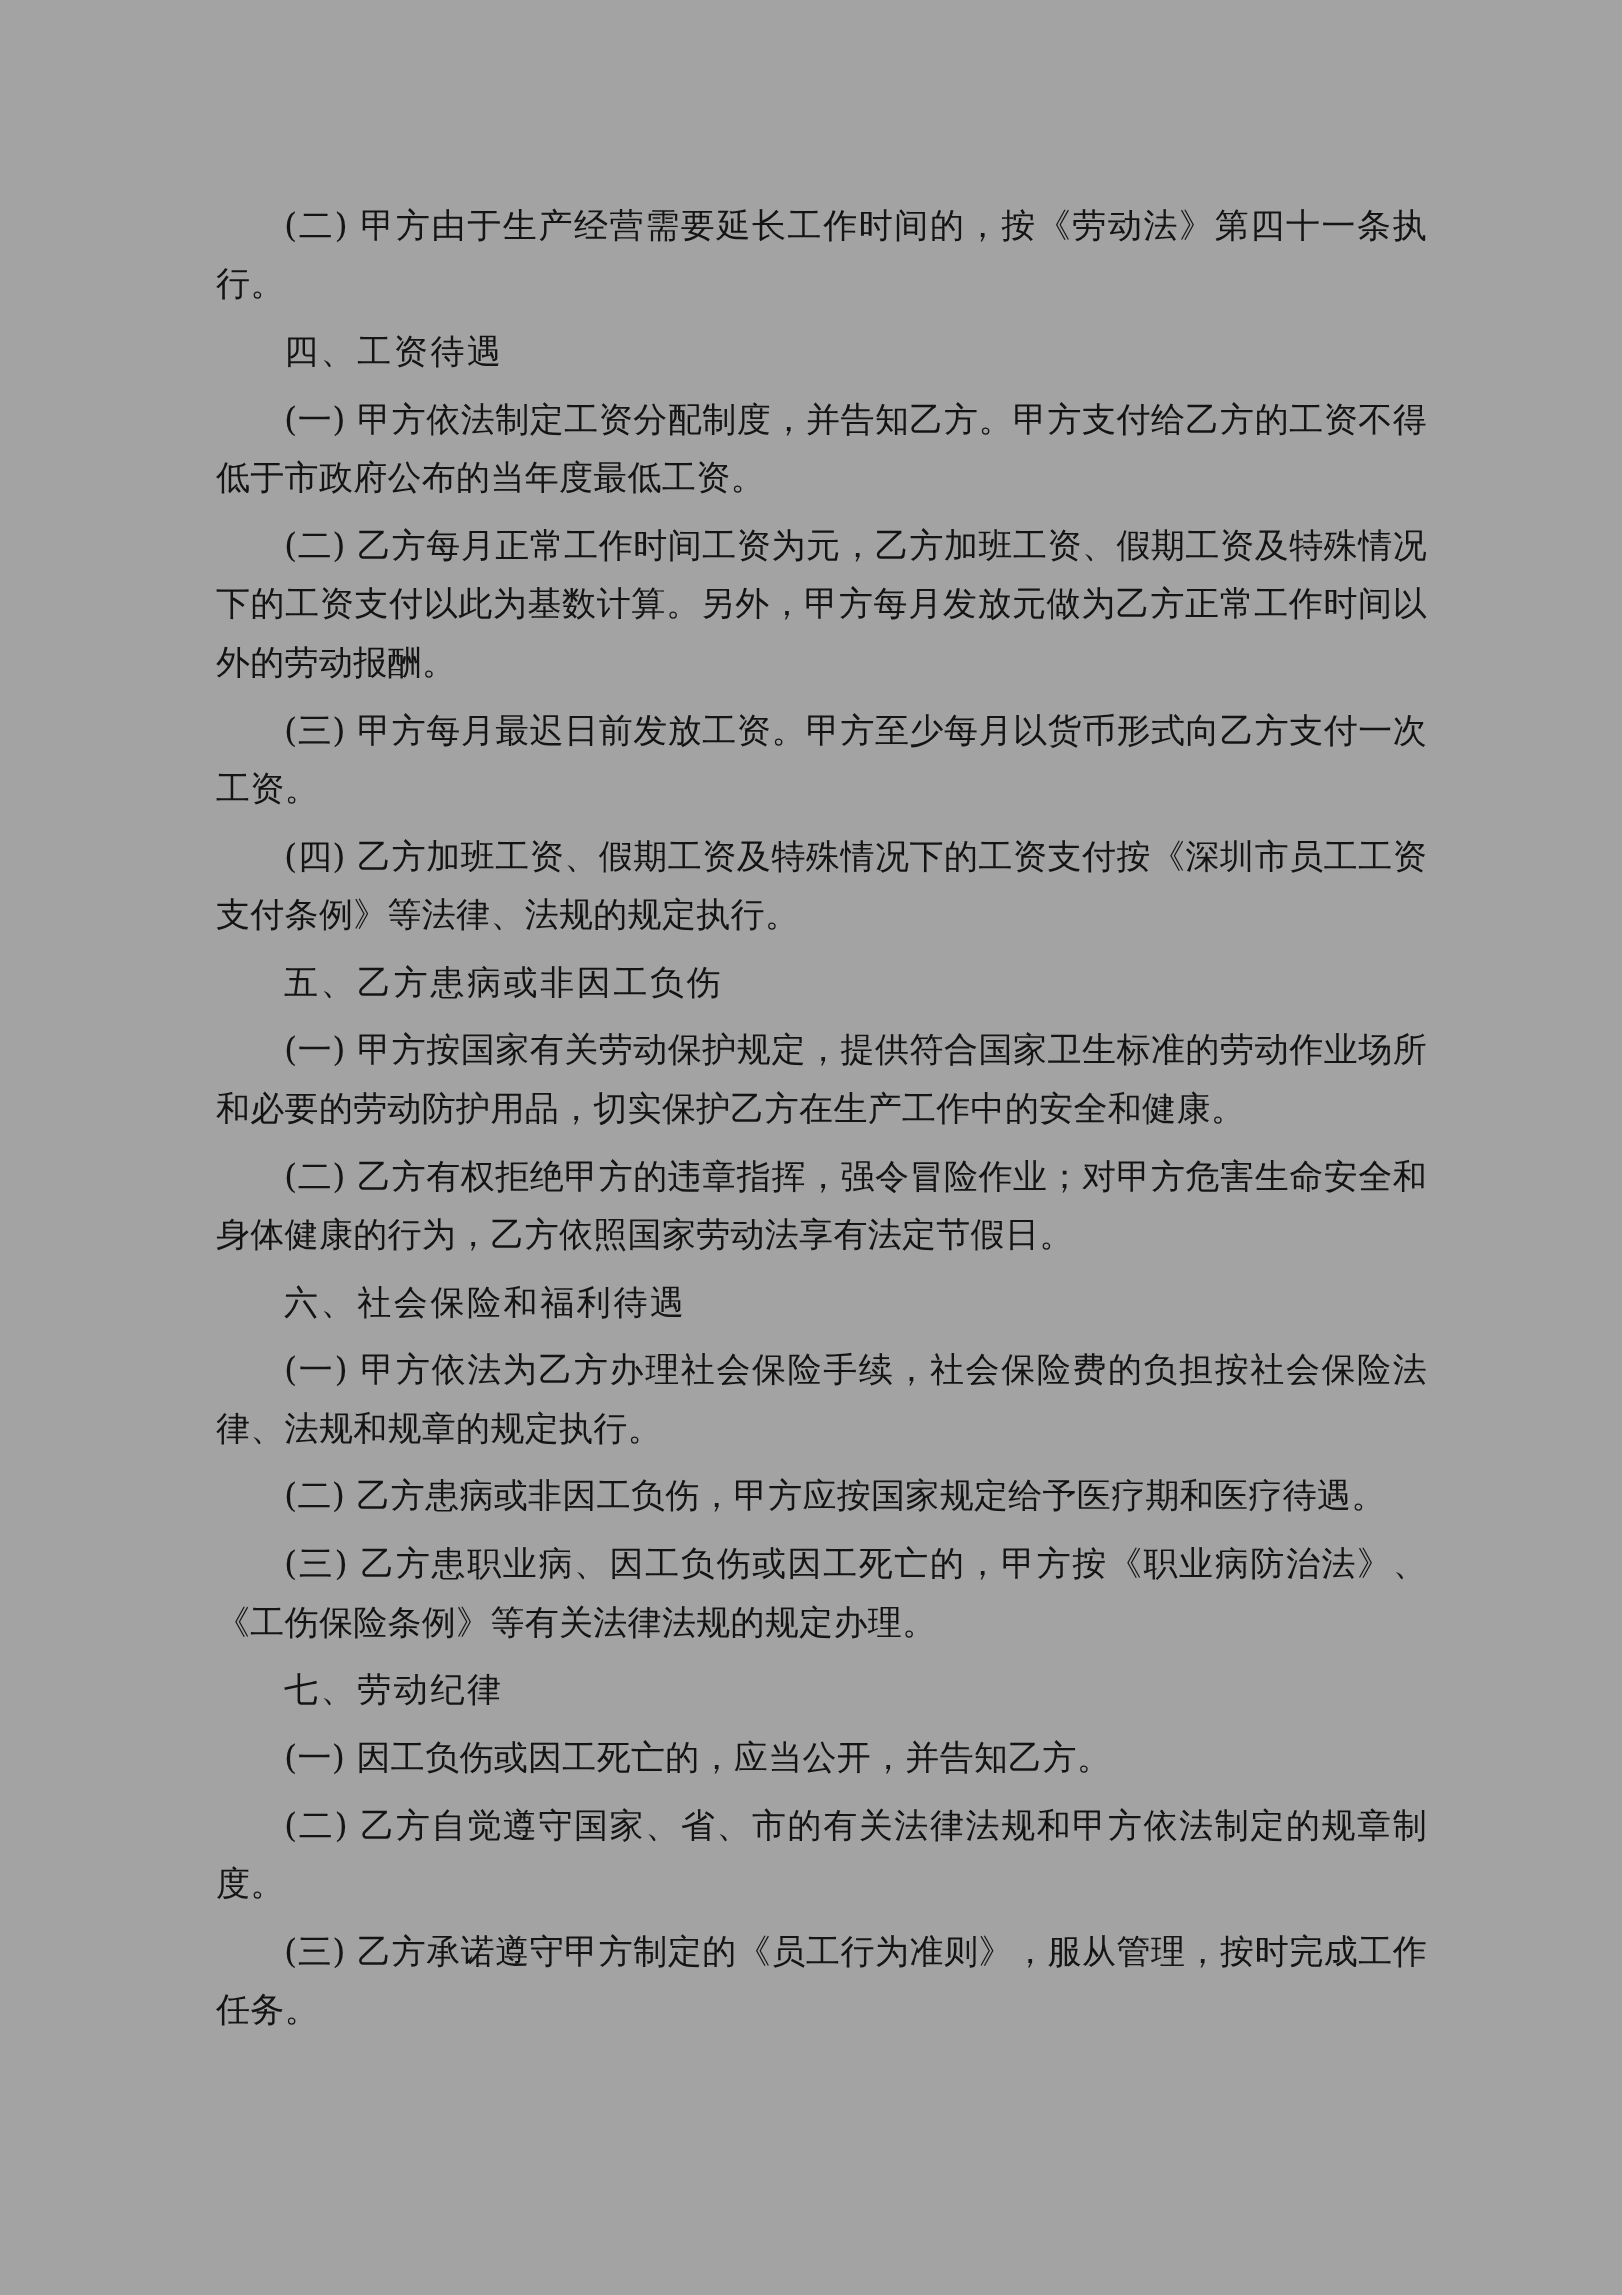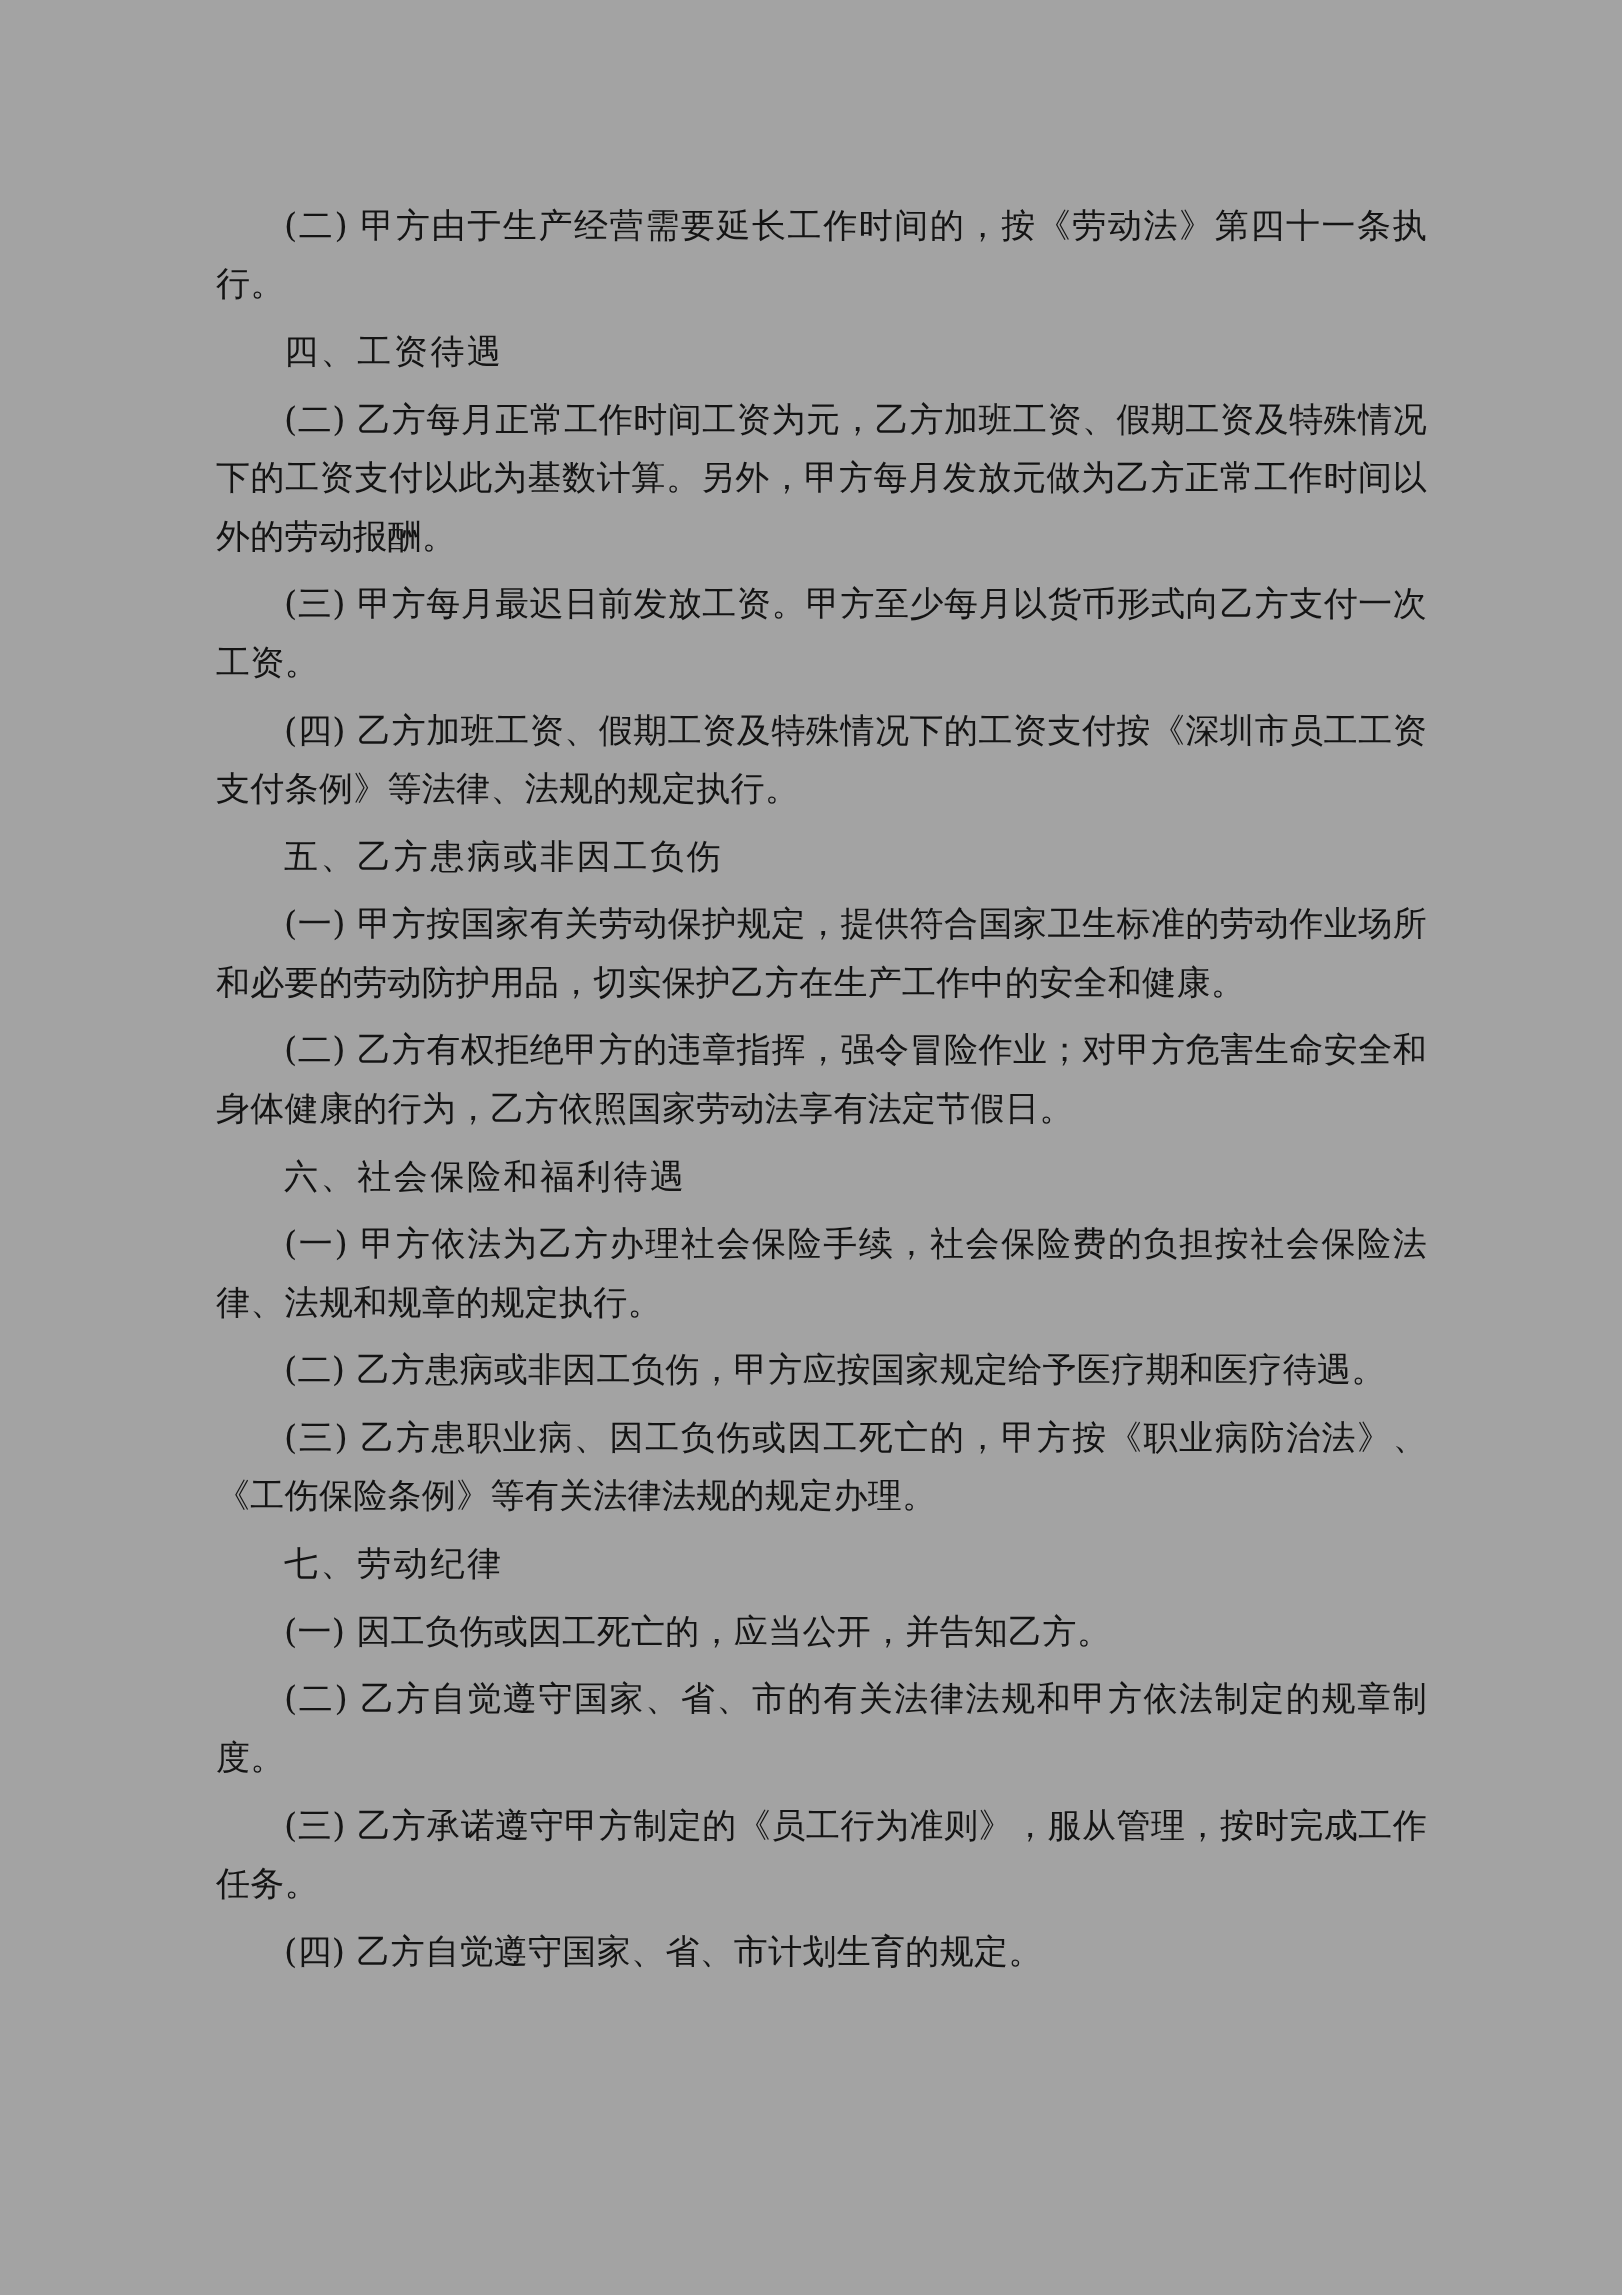--- a/index.html
+++ b/index.html
@@ -38,31 +38,31 @@
   }
 </style>
 </head>
 <body>
 
 <div class="page">
   <div class="doc-body">
 
     <p class="para">(二) 甲方由于生产经营需要延长工作时间的，按《劳动法》第四十一条执行。</p>
     <p class="heading">四、工资待遇</p>
+    <p class="para">(一) 甲方依法制定工资分配制度，并告知乙方。甲方支付给乙方的工资不得低于市政府公布的当年度最低工资。</p>
     <p class="para">(二) 乙方每月正常工作时间工资为元，乙方加班工资、假期工资及特殊情况下的工资支付以此为基数计算。另外，甲方每月发放元做为乙方正常工作时间以外的劳动报酬。</p>
     <p class="para">(三) 甲方每月最迟日前发放工资。甲方至少每月以货币形式向乙方支付一次工资。</p>
     <p class="para">(四) 乙方加班工资、假期工资及特殊情况下的工资支付按《深圳市员工工资支付条例》等法律、法规的规定执行。</p>
     <p class="heading">五、乙方患病或非因工负伤</p>
     <p class="para">(一) 甲方按国家有关劳动保护规定，提供符合国家卫生标准的劳动作业场所和必要的劳动防护用品，切实保护乙方在生产工作中的安全和健康。</p>
     <p class="para">(二) 乙方有权拒绝甲方的违章指挥，强令冒险作业；对甲方危害生命安全和身体健康的行为，乙方依照国家劳动法享有法定节假日。</p>
     <p class="heading">六、社会保险和福利待遇</p>
     <p class="para">(一) 甲方依法为乙方办理社会保险手续，社会保险费的负担按社会保险法律、法规和规章的规定执行。</p>
     <p class="para">(二) 乙方患病或非因工负伤，甲方应按国家规定给予医疗期和医疗待遇。</p>
     <p class="para">(三) 乙方患职业病、因工负伤或因工死亡的，甲方按《职业病防治法》、《工伤保险条例》等有关法律法规的规定办理。</p>
     <p class="heading">七、劳动纪律</p>
     <p class="para">(一) 因工负伤或因工死亡的，应当公开，并告知乙方。</p>
     <p class="para">(二) 乙方自觉遵守国家、省、市的有关法律法规和甲方依法制定的规章制度。</p>
     <p class="para">(三) 乙方承诺遵守甲方制定的《员工行为准则》，服从管理，按时完成工作任务。</p>
-    <p class="para">(四) 乙方自觉遵守国家、省、市计划生育的规定。</p>
 
   </div>
 </div>
 
 
 </body></html>

